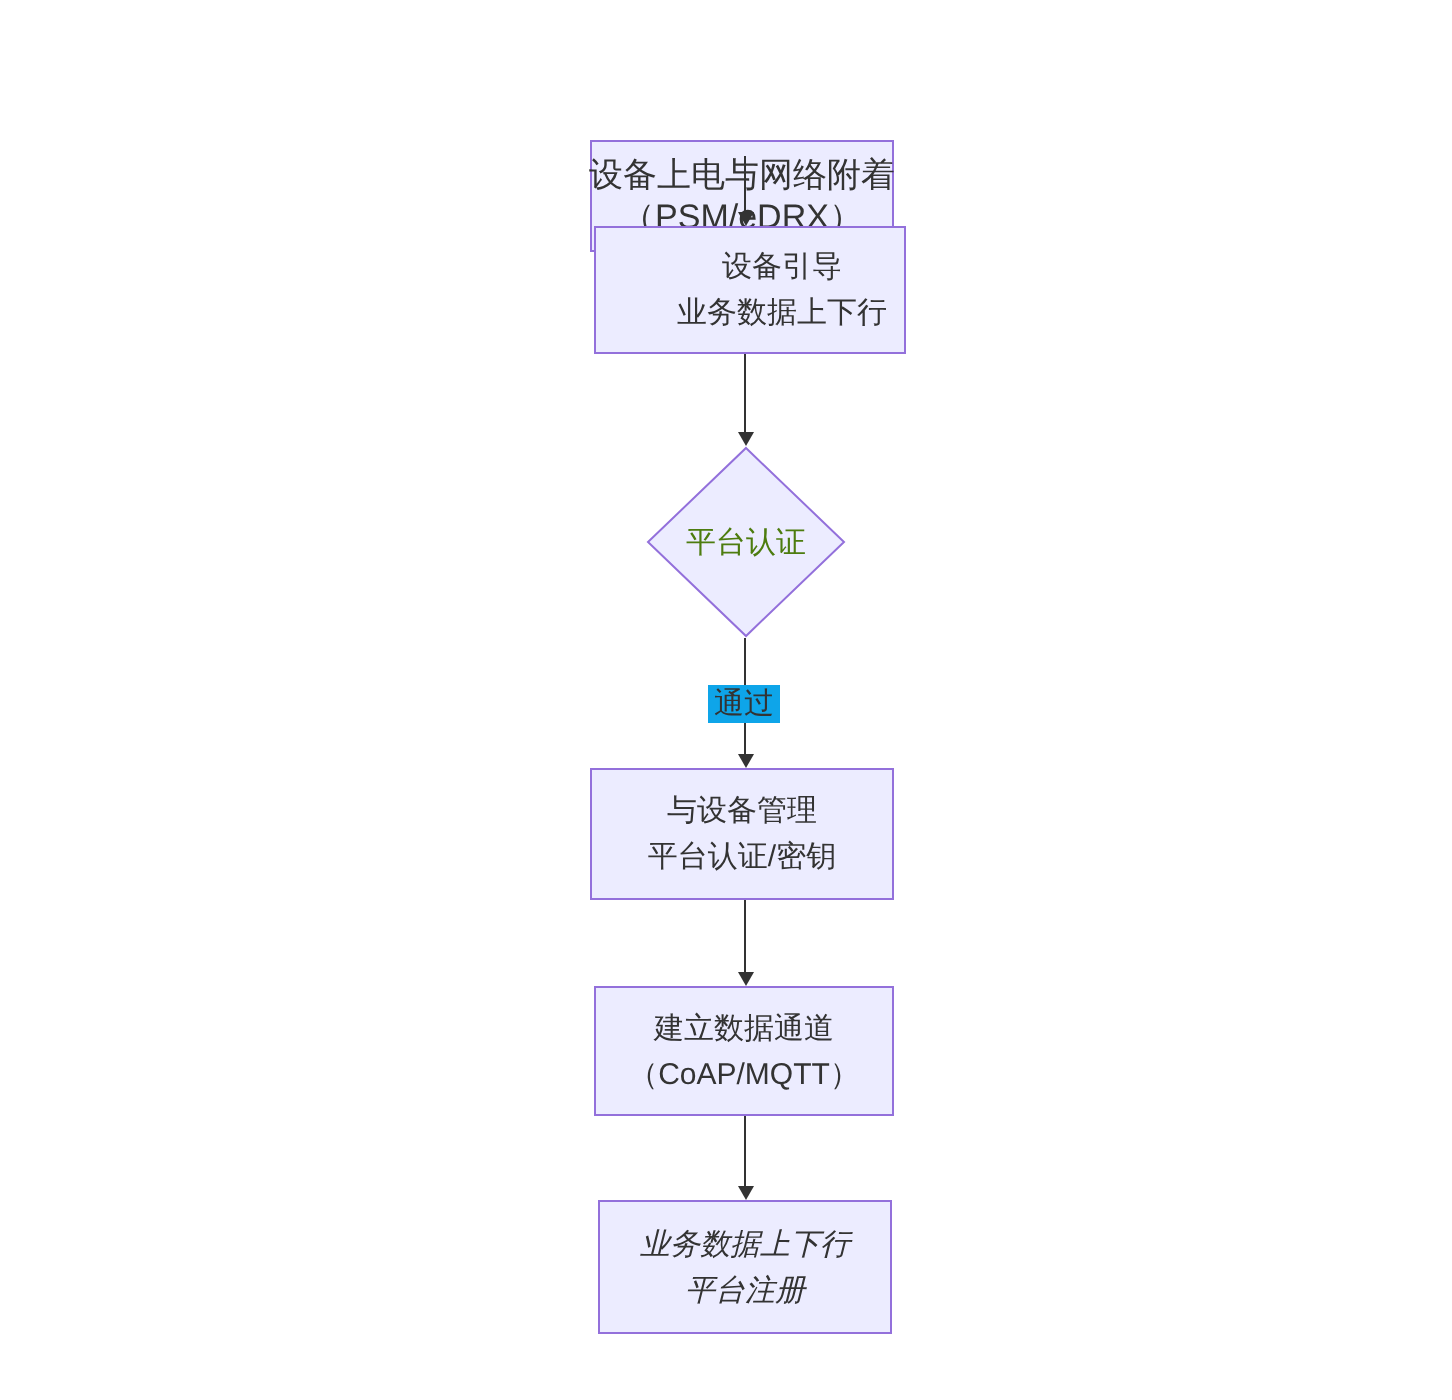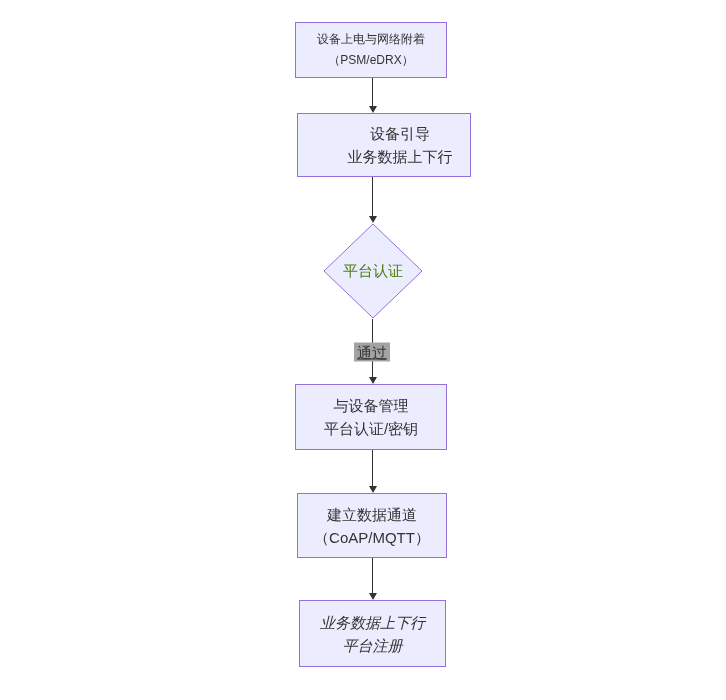--- a/index.html
+++ b/index.html
@@ -24,22 +24,23 @@
     display: flex;
     flex-direction: column;
     align-items: center;
     justify-content: center;
     text-align: center;
     font-size: 15px;
     line-height: 23px;
     color: #333333;
   }
   .node.small-text {
-    font-size: 12px;
+    font-size: 17px;
     line-height: 21px;
+    margin-top: 48px;
   }
   .node span {
     display: block;
     white-space: nowrap;
   }
   .diamond-wrap {
     position: absolute;
     display: flex;
     align-items: center;
     justify-content: center;
@@ -72,45 +73,44 @@
     height: 0;
     border-left: 4.5px solid transparent;
     border-right: 4.5px solid transparent;
     border-top: 7px solid #333333;
   }
   .edge-label {
     position: absolute;
     left: 372px;
     top: 352px;
     transform: translate(-50%, -50%);
-    background: #a3a3a3;
+    background: #0ea5e9;
     color: #333333;
     font-size: 15px;
     line-height: 19px;
     padding: 0 3px;
     white-space: nowrap;
-    text-decoration: underline;
   }
 </style>
 </head>
 <body>
 
 <div class="canvas">
 
   <div class="node small-text" style="left:295px; top:22px; width:152px; height:56px;">
     <span>设备上电与网络附着</span>
     <span>（PSM/eDRX）</span>
   </div>
 
   <div class="arrow" style="left:368px; top:78px; height:35px;">
     <div class="shaft"></div>
     <div class="head"></div>
   </div>
 
-  <div class="node" style="left:297px; top:113px; width:174px; height:64px;padding-left:32px;">
+  <div class="node" style="left:297px; top:113px; width:156px; height:64px;padding-left:32px;">
     <span>设备引导</span>
     <span>业务数据上下行</span>
   </div>
 
   <div class="arrow" style="left:368px; top:177px; height:46px;">
     <div class="shaft"></div>
     <div class="head"></div>
   </div>
 
   <div class="diamond-wrap" style="left:323px; top:223px; width:100px; height:96px;">

